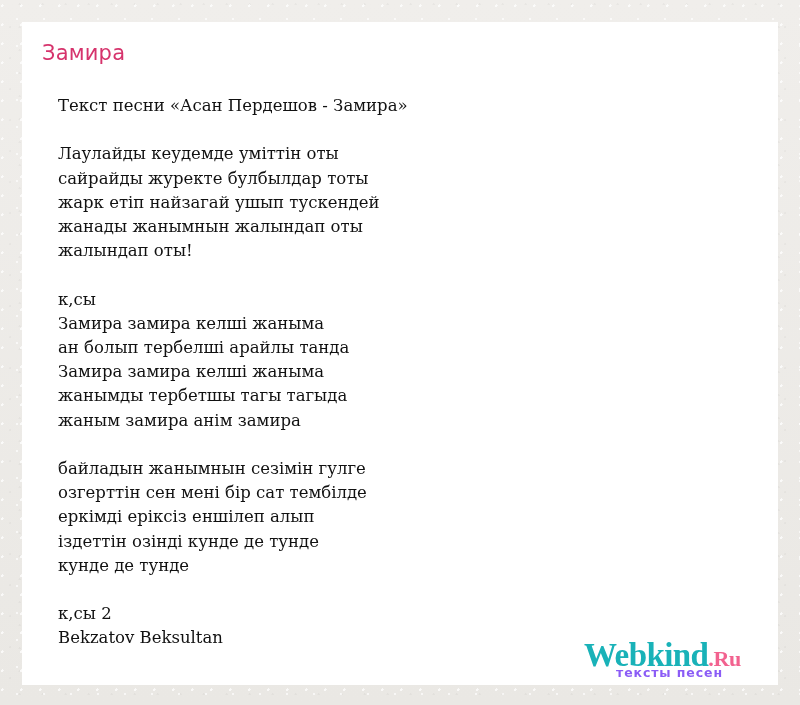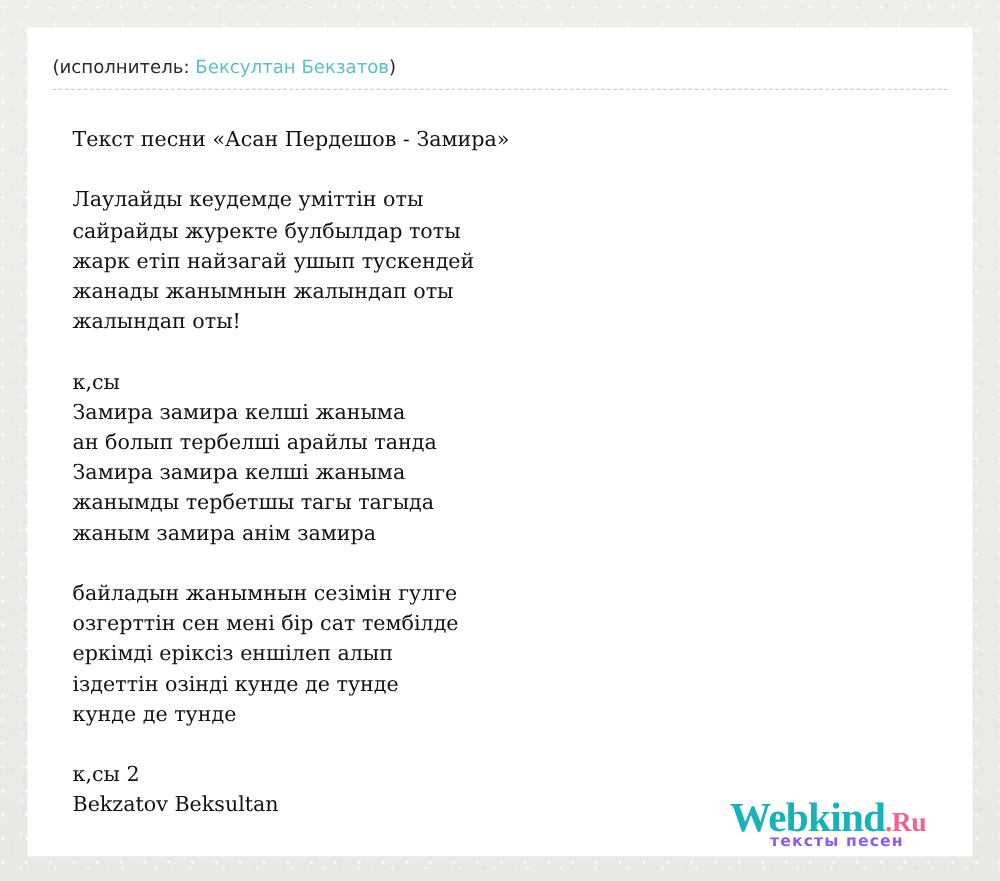--- a/index.html
+++ b/index.html
@@ -127,24 +127,22 @@
   }
 </style>
 </head>
 <body>
 
 <div class="page-bg"></div>
 
 <div class="content-card">
   <div class="card-inner">
 
+    <h1 class="song-title">Замира</h1>
 
-    <div class="artist-line">
-      <span>(исполнитель: </span><a class="artist-link" href="#">Бексултан Бекзатов</a><span>)</span>
-    </div>
 
     <div class="lyrics-body">Текст песни «Асан Пердешов - Замира»
 
 Лаулайды кеудемде уміттін оты
 сайрайды журекте булбылдар тоты
 жарк етіп найзагай ушып тускендей
 жанады жанымнын жалындап оты
 жалындап оты!
 
 к,сы

